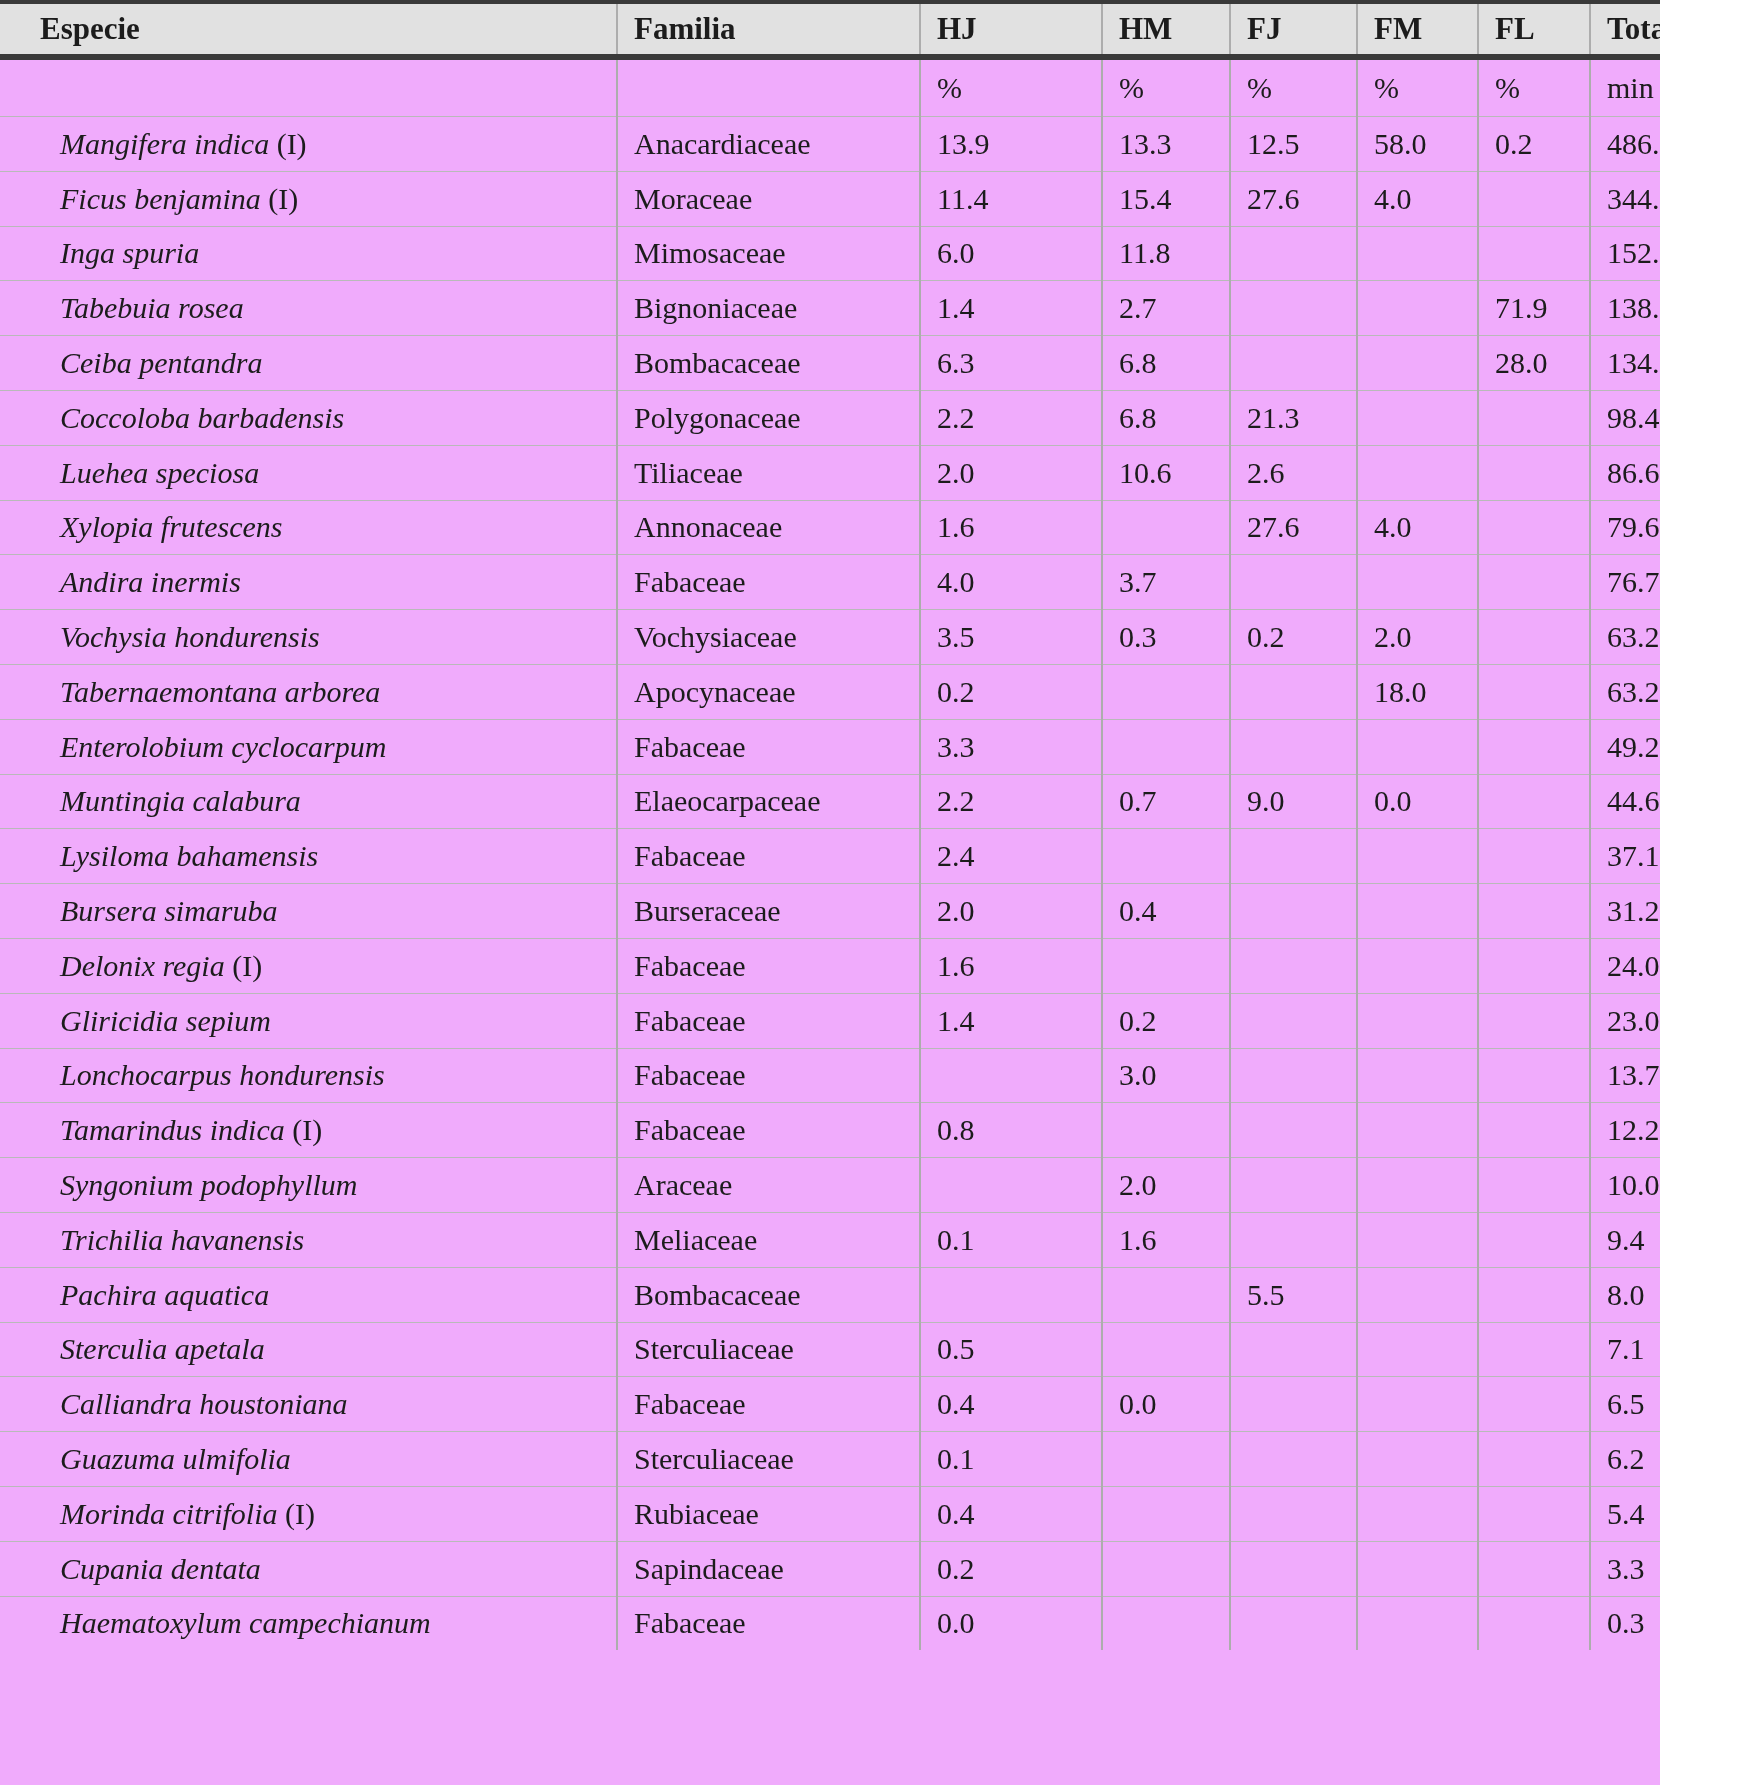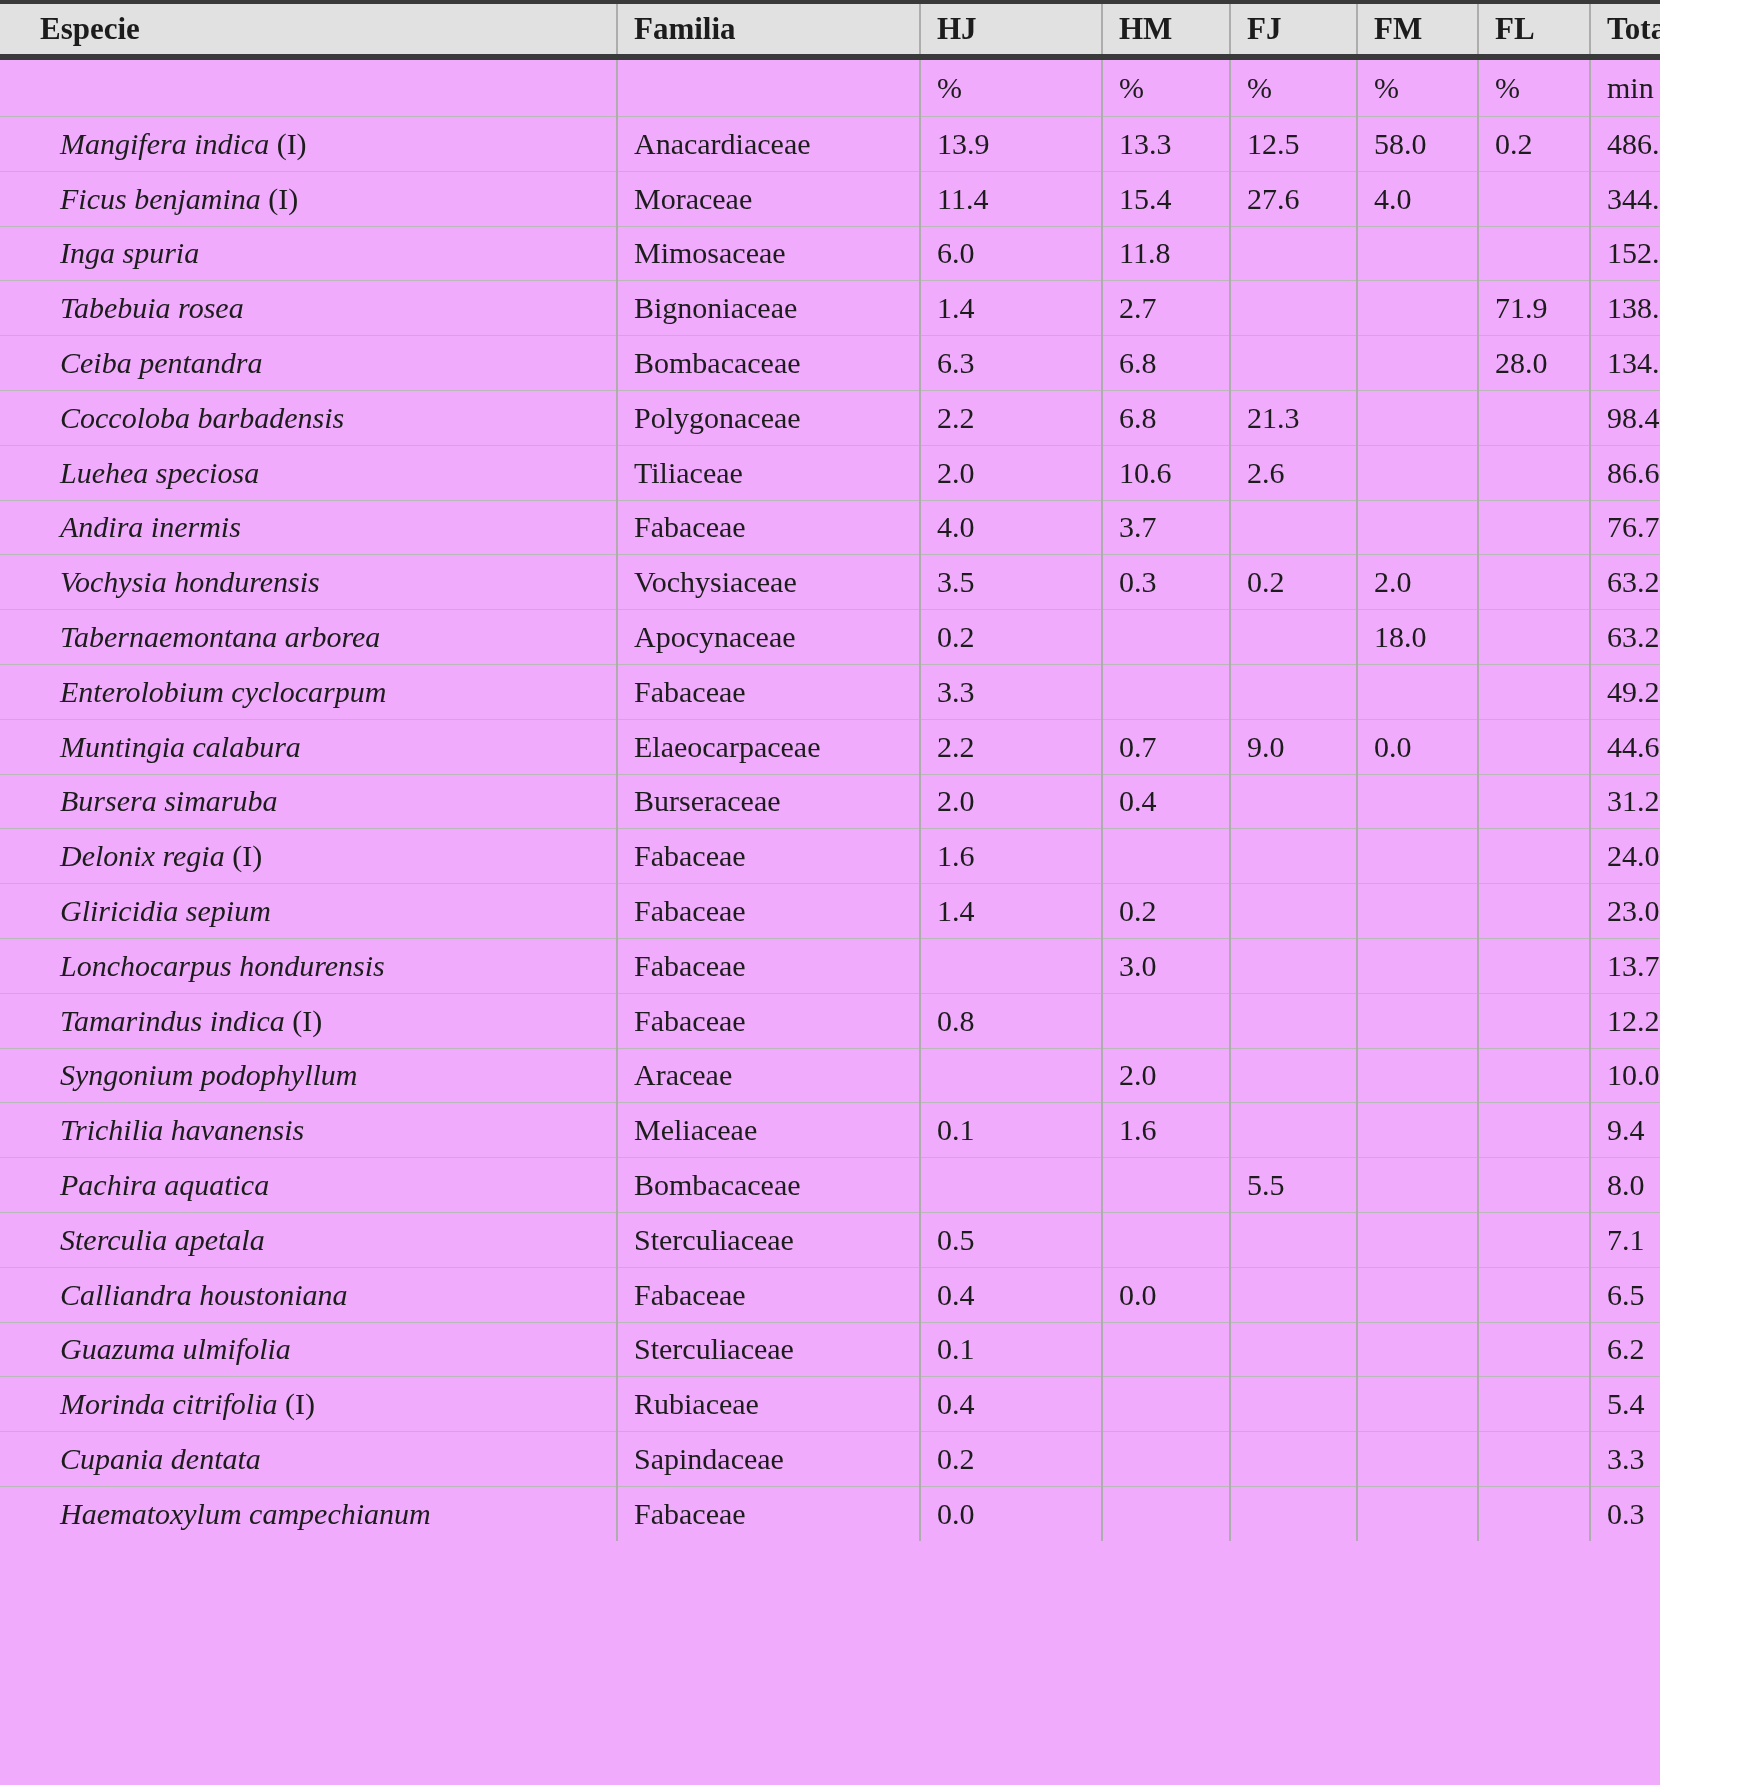--- a/index.html
+++ b/index.html
@@ -176,20 +176,30 @@
     <td class="first-col"><span class="species-name">Luehea speciosa</span><span class="species-marker"></span></td>
     <td>Tiliaceae</td>
     <td>2.0</td>
     <td>10.6</td>
     <td>2.6</td>
     <td></td>
     <td></td>
     <td>86.6</td>
   </tr>
 
+  <tr>
+    <td class="first-col"><span class="species-name">Xylopia frutescens</span><span class="species-marker"></span></td>
+    <td>Annonaceae</td>
+    <td>1.6</td>
+    <td></td>
+    <td>27.6</td>
+    <td>4.0</td>
+    <td></td>
+    <td>79.6</td>
+  </tr>
 
   <tr>
     <td class="first-col"><span class="species-name">Andira inermis</span><span class="species-marker"></span></td>
     <td>Fabaceae</td>
     <td>4.0</td>
     <td>3.7</td>
     <td></td>
     <td></td>
     <td></td>
     <td>76.7</td>
@@ -233,20 +243,30 @@
     <td class="first-col"><span class="species-name">Muntingia calabura</span><span class="species-marker"></span></td>
     <td>Elaeocarpaceae</td>
     <td>2.2</td>
     <td>0.7</td>
     <td>9.0</td>
     <td>0.0</td>
     <td></td>
     <td>44.6</td>
   </tr>
 
+  <tr>
+    <td class="first-col"><span class="species-name">Lysiloma bahamensis</span><span class="species-marker"></span></td>
+    <td>Fabaceae</td>
+    <td>2.4</td>
+    <td></td>
+    <td></td>
+    <td></td>
+    <td></td>
+    <td>37.1</td>
+  </tr>
 
   <tr>
     <td class="first-col"><span class="species-name">Bursera simaruba</span><span class="species-marker"></span></td>
     <td>Burseraceae</td>
     <td>2.0</td>
     <td>0.4</td>
     <td></td>
     <td></td>
     <td></td>
     <td>31.2</td>

